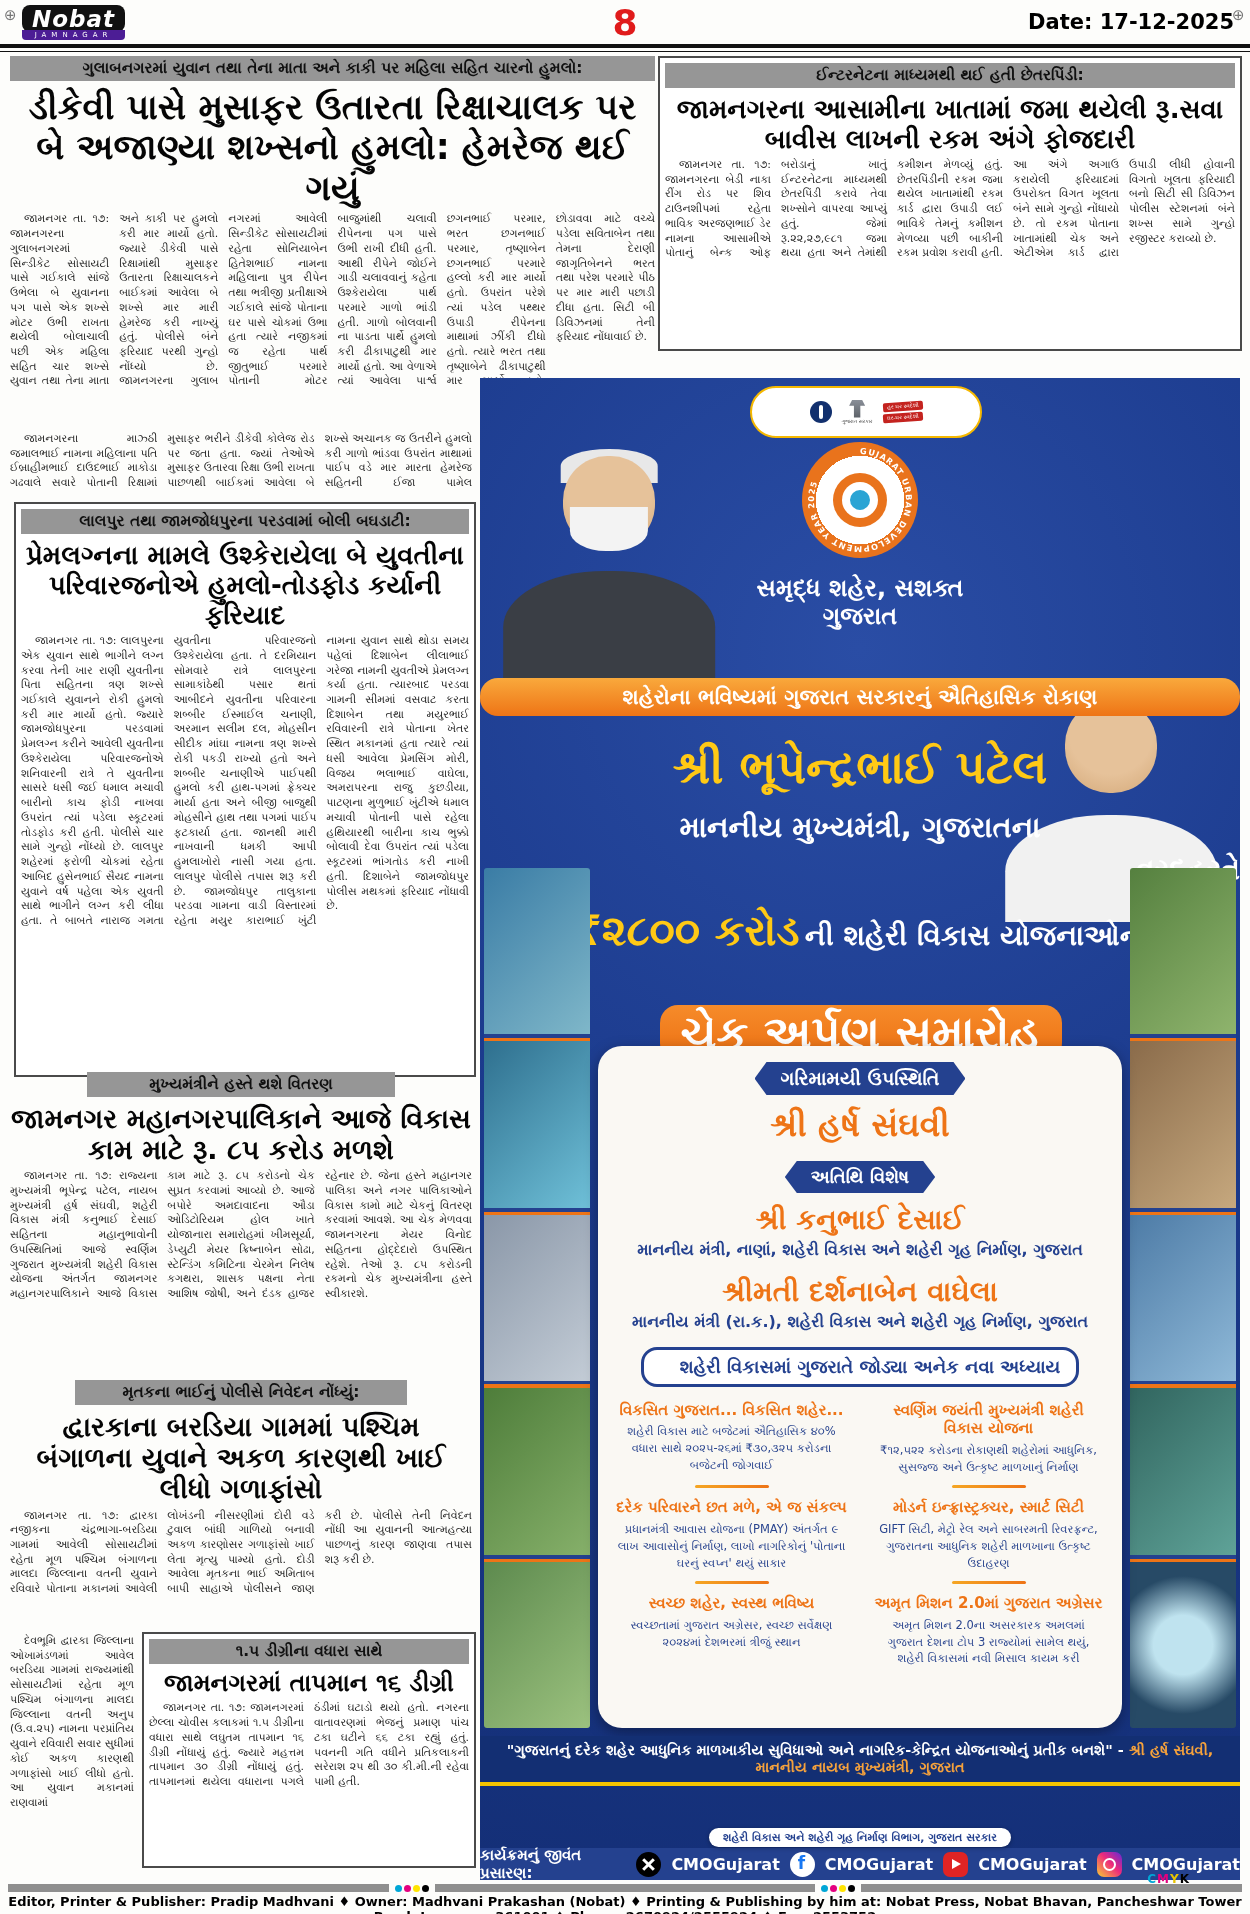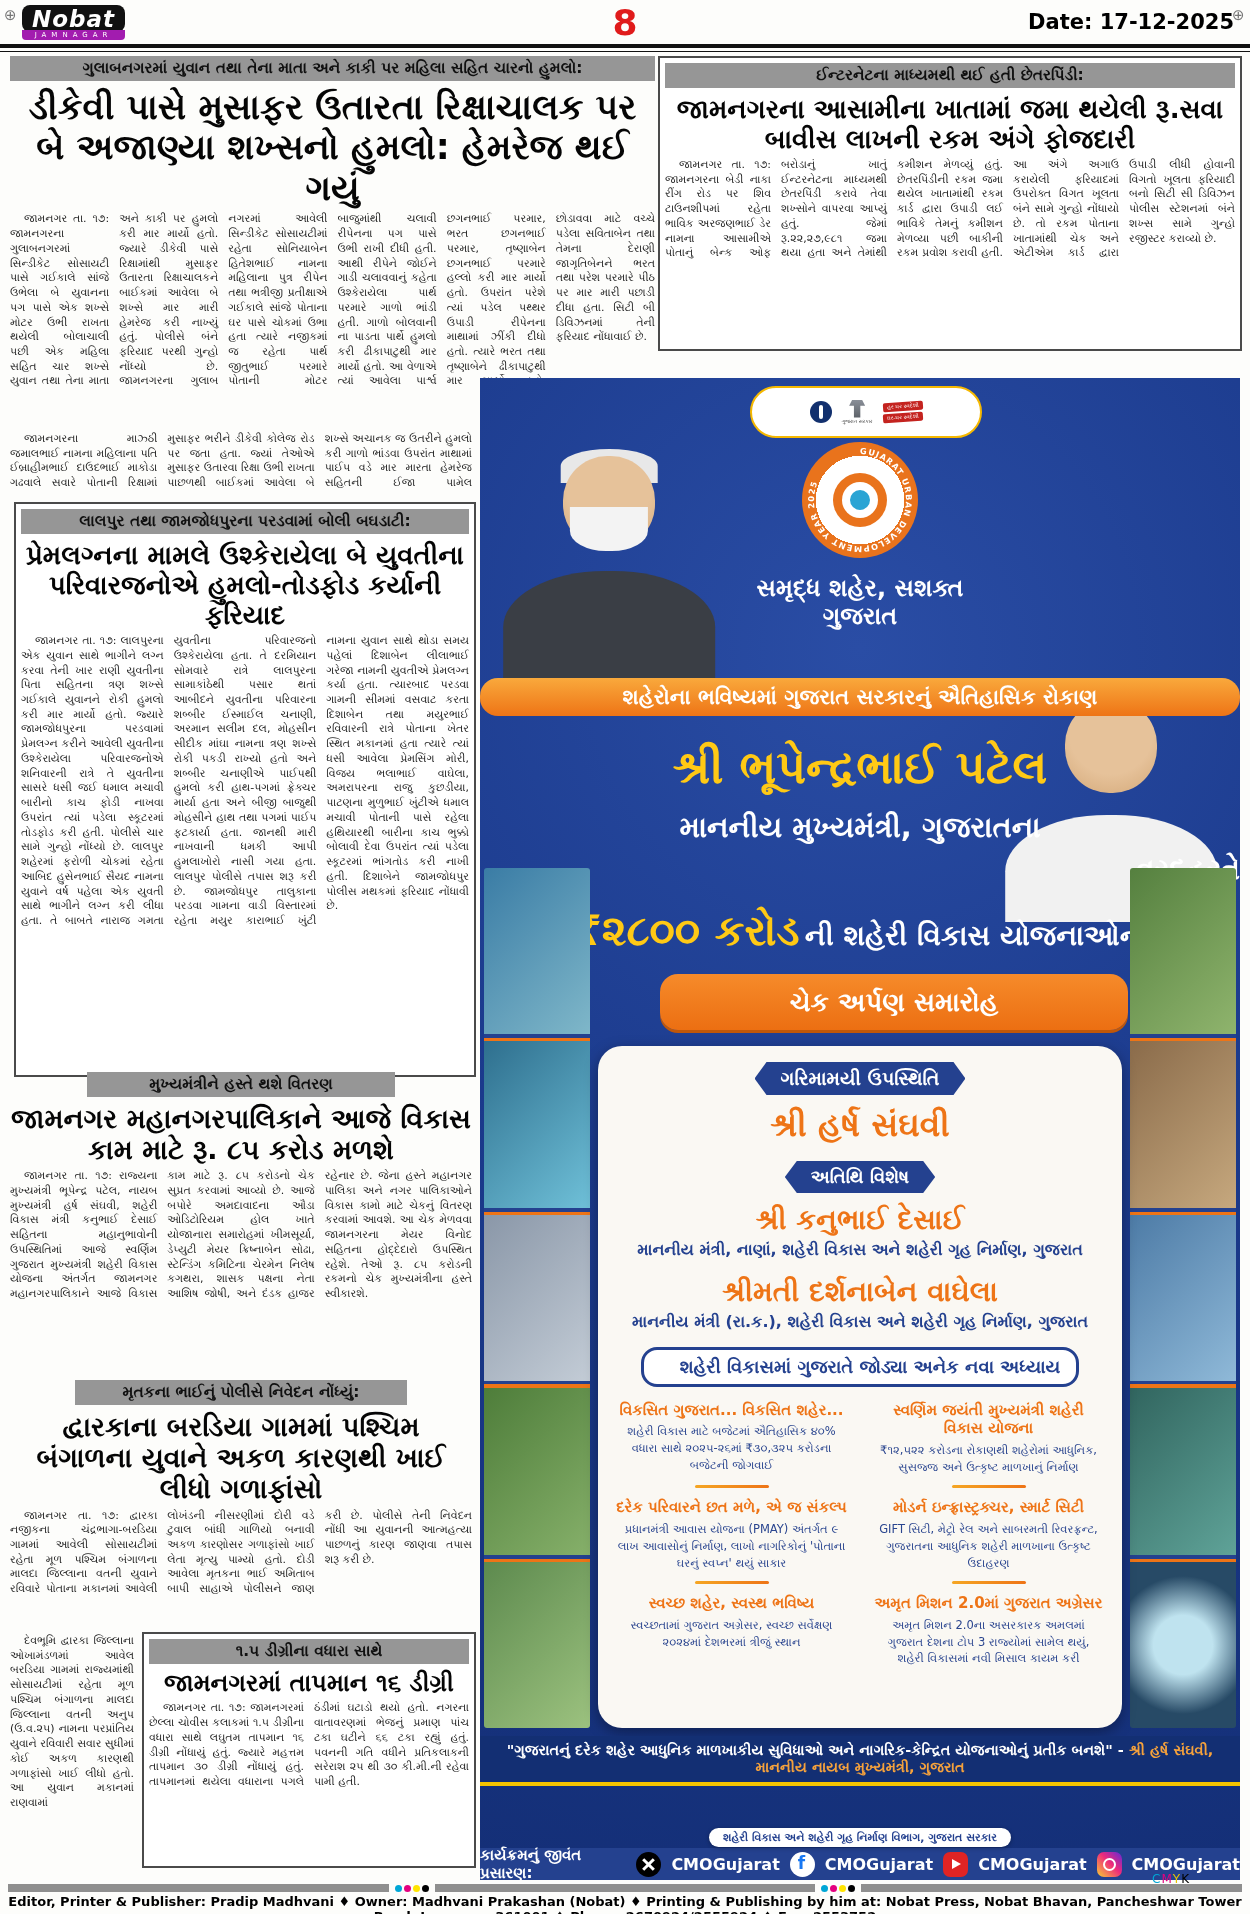--- a/index.html
+++ b/index.html
@@ -3,21 +3,21 @@
 <meta charset="utf-8">
 <style>
   html,body{margin:0;padding:0;background:#fff;}
   .page{position:relative;width:1250px;height:1914px;background:#fdfdfb;overflow:hidden;
         font-family:"DejaVu Sans",sans-serif;color:#1a1a1a;}
   .abs{position:absolute;}
   
   .regmark{color:#777;font-size:15px;}
   .masthead{background:#111;border-radius:8px;color:#fff;text-align:center;padding:1px 10px 0;}
   .masthead .nb{font-size:23px;font-weight:bold;font-style:italic;letter-spacing:1px;}
-  .masthead-sub{background:#a21caf;color:#fff;font-size:7px;letter-spacing:5px;text-align:center;
+  .masthead-sub{background:#4c1d95;color:#fff;font-size:7px;letter-spacing:5px;text-align:center;
                 border-radius:0 0 4px 4px;padding:1px 0;margin-top:-2px;}
   .pageno{color:#e01b1b;font-size:36px;font-weight:800;}
   .dateline{font-size:21px;font-weight:800;color:#000;}
   .hrule{border-top:4px solid #111;border-bottom:1.5px solid #111;height:3px;}
   
   .kicker{background:#969696;color:#101010;font-weight:800;text-align:center;
           padding:3px 4px;font-size:15.5px;line-height:1.2;}
   .headline{font-weight:800;color:#050505;text-align:center;line-height:1.16;margin:6px 0 4px;}
   .bodycols{text-align:justify;font-size:11px;line-height:1.34;color:#222;overflow:hidden;
             column-gap:10px;}
@@ -85,21 +85,21 @@
                  border-top:5.5px solid transparent;border-bottom:5.5px solid transparent;}
   .sic-ig{background:linear-gradient(45deg,#f9ce34,#ee2a7b 55%,#6228d7);border-radius:7px;}
   .sic-ig:before{content:"";position:absolute;inset:6px;border:2px solid #fff;border-radius:50%;}
   .handle{font-weight:800;font-size:16px;}
   
   .footbar{display:flex;align-items:center;gap:6px;}
   .fbseg{height:8px;background:#8f8f8f;flex:1;}
   .cdots{display:flex;gap:2px;}
   .cdots i{width:7px;height:7px;border-radius:50%;display:block;}
   .footline{text-align:center;font-weight:700;font-size:13px;color:#000;}
-  .cmyk{font-weight:400;font-size:12px;letter-spacing:1px;}
+  .cmyk{font-weight:700;font-size:12px;letter-spacing:1px;}
 </style>
 </head>
 <body>
 
 <div class="page">
 
   <div class="abs regmark" style="left:4px;top:6px;">⊕</div>
   <div class="abs regmark" style="left:1232px;top:6px;">⊕</div>
 
   <div class="abs" style="left:22px;top:5px;">
@@ -212,21 +212,21 @@
 
     <div class="abs yellow" style="left:0;top:362px;width:760px;text-align:center;font-size:46px;font-weight:800;">શ્રી ભૂપેન્દ્રભાઈ પટેલ</div>
     <div class="abs adwhite" style="left:0;top:432px;width:760px;text-align:center;font-size:29px;font-weight:800;">માનનીય મુખ્યમંત્રી, ગુજરાતના</div>
     <div class="abs adwhite" style="left:0;top:474px;width:760px;text-align:right;font-size:29px;font-weight:800;">વરદ્હસ્તે</div>
 
     <div class="abs" style="left:0;top:528px;width:760px;text-align:center;">
       <span class="yellow" style="font-size:42px;font-weight:800;">₹૨૮૦૦ કરોડ</span>
       <span class="adwhite" style="font-size:28px;font-weight:800;">ની શહેરી વિકાસ યોજનાઓના</span>
     </div>
 
-    <div class="abs event-box" style="left:180px;top:596px;width:468px;height:56px;line-height:56px;font-size:26px;">ચેક અર્પણ સમારોહ</div>
+    <div class="abs event-box" style="left:180px;top:627px;width:402px;height:56px;line-height:56px;font-size:45px;">ચેક અર્પણ સમારોહ</div>
 
     <div class="abs strip" style="left:4px;top:490px;width:106px;height:860px;">
       <div class="ph" style="background:linear-gradient(135deg,#3a7ca5,#7fb7c9);"></div>
       <div class="sep"></div>
       <div class="ph" style="background:linear-gradient(135deg,#2e6f8e,#6fc0d8);"></div>
       <div class="sep"></div>
       <div class="ph" style="background:linear-gradient(135deg,#8a97a8,#c3ccd6);"></div>
       <div class="sep"></div>
       <div class="ph" style="background:linear-gradient(135deg,#4e7d3a,#86b06a);"></div>
       <div class="sep"></div>

